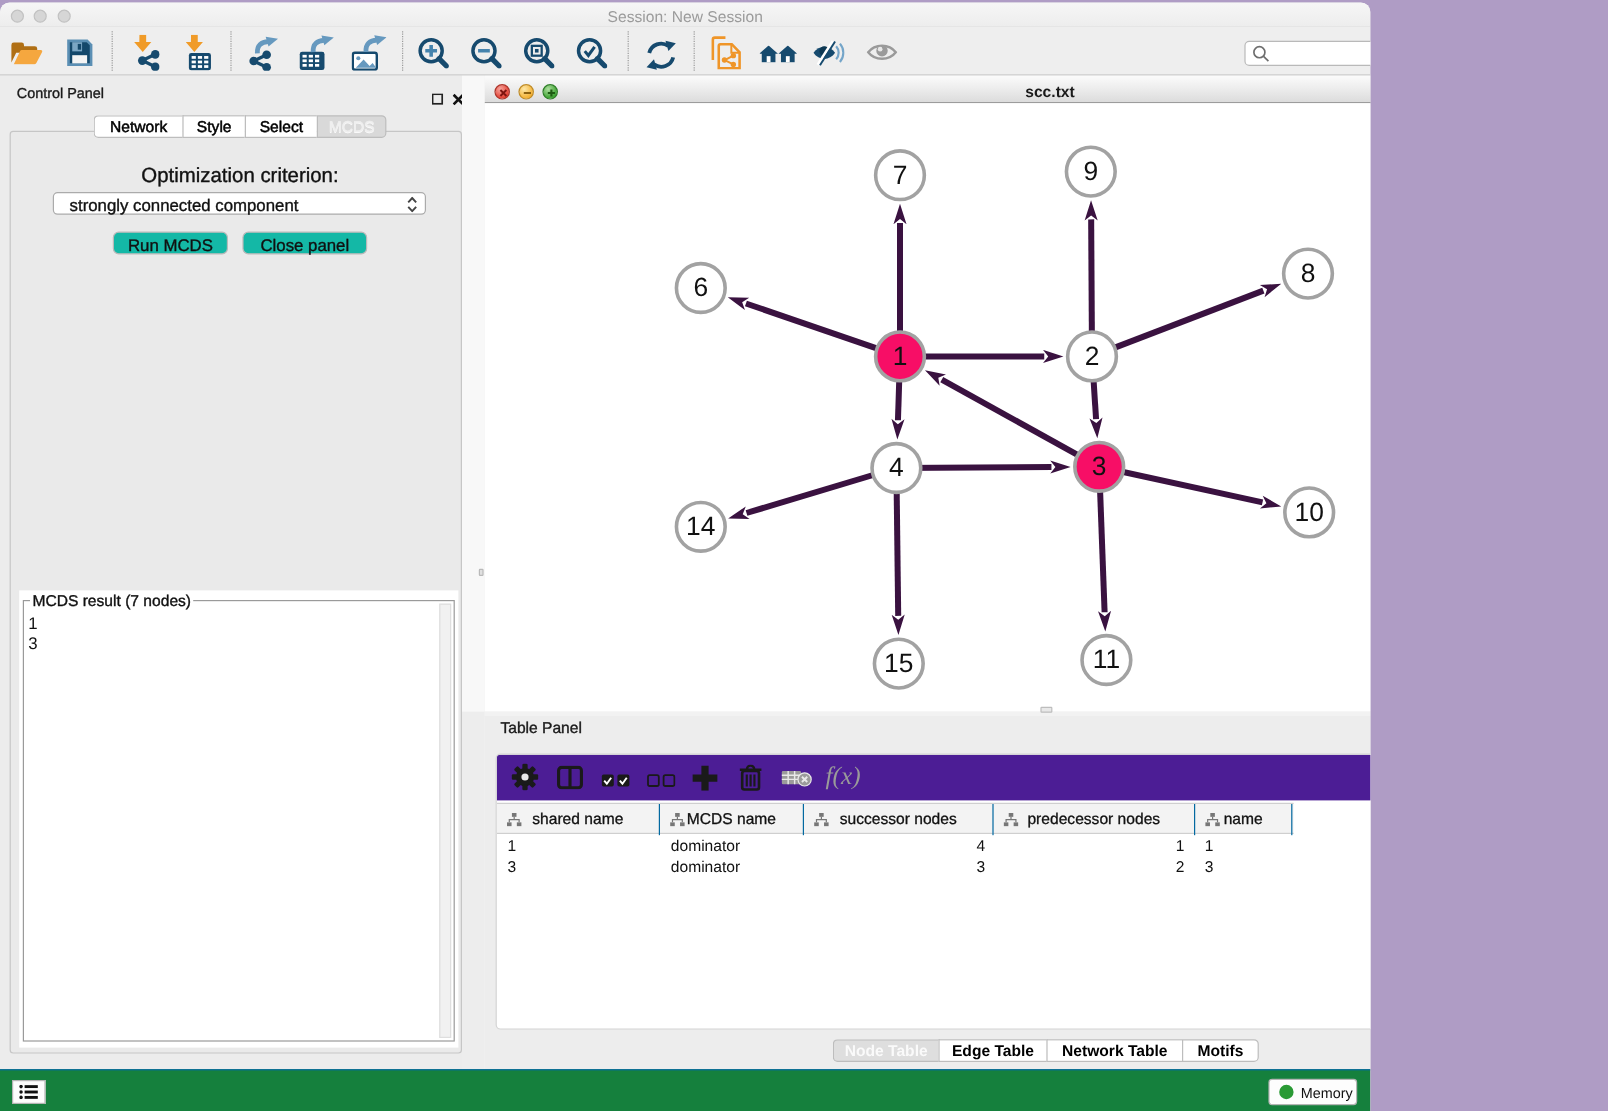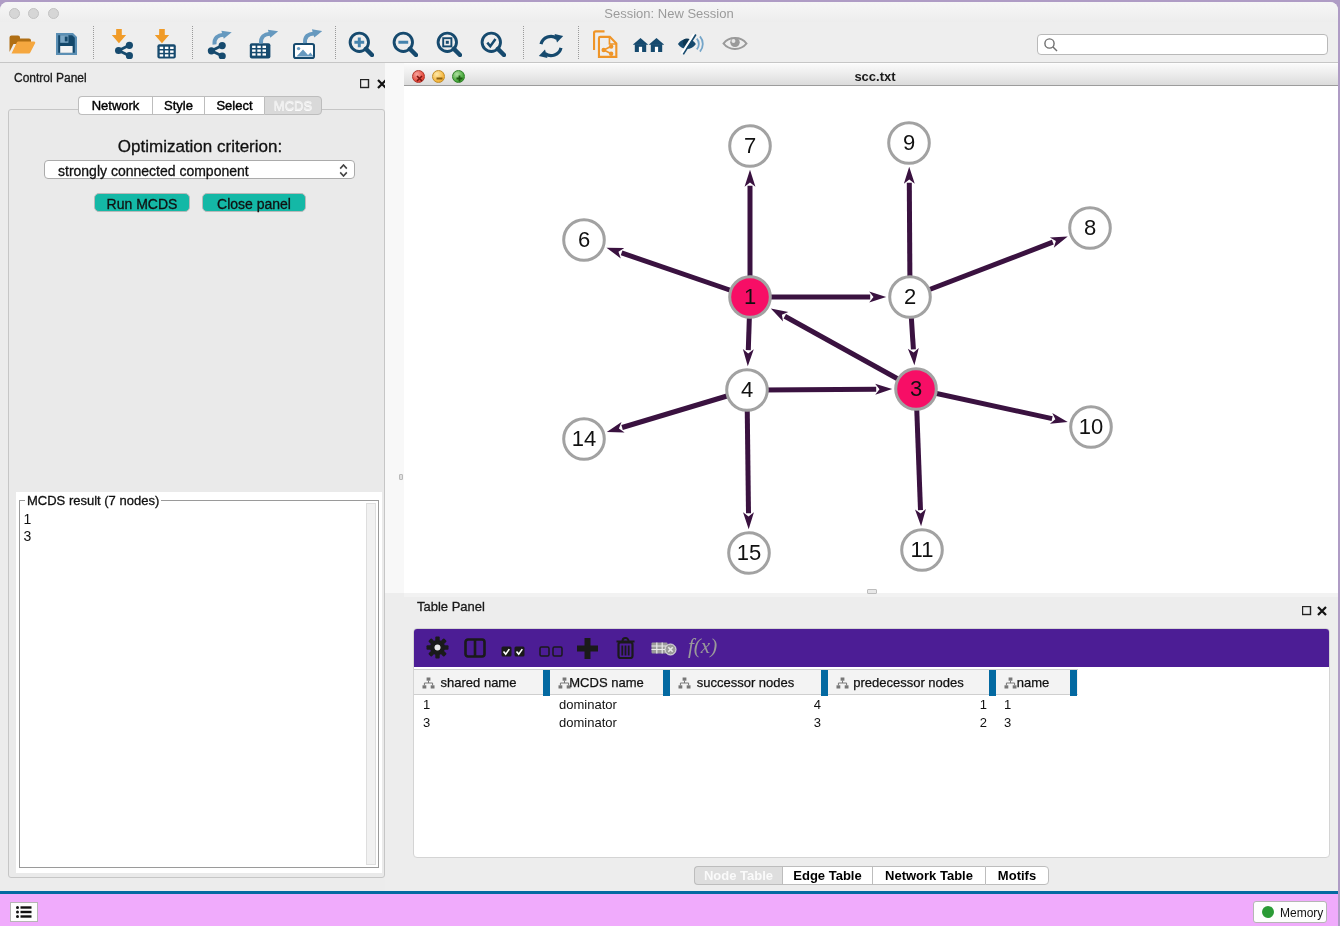--- a/index.html
+++ b/index.html
@@ -1,18 +1,18 @@
 <!DOCTYPE html>
 <html><head>
 <meta charset="utf-8">
 <style>
   * { margin:0; padding:0; box-sizing:border-box; }
   html,body { width:1340px; height:926px; overflow:hidden; }
   body { background:#af9cc5; font-family:"Liberation Sans", sans-serif; position:relative; }
-  #win { position:absolute; left:0; top:2px; width:1338px; height:924px;
+  #win { position:absolute; left:0; top:2px; width:1142px; height:924px;
          background:#ececec; border-radius:8px 8px 0 0; overflow:hidden;padding-left:45px; }
   
   #titlebar { position:absolute; left:0; top:0; width:100%; height:21px;
               background:linear-gradient(#f6f6f6,#ededed); border-bottom:1px solid #c9c9c9; }
   .tl { position:absolute; top:6px; width:11px; height:11px; border-radius:50%;
         background:#d6d6d6; border:1px solid #c2c2c2; }
   #title-text { position:absolute; top:4px; width:100%; text-align:center;
                 color:#9b9b9b; font-size:13px; }
   
   #toolbar { position:absolute; left:0; top:20px; width:100%; height:41px;
@@ -55,29 +55,29 @@
   #hdiv { position:absolute; left:404px; top:591px; width:934px; height:4px; background:#f2f2f2; }
   #hdiv-handle { position:absolute; left:463px; top:-4px; width:10px; height:5px; background:#e8e8e8; border:1px solid #bdbdbd; border-radius:1px;}
   
   #tpanel { position:absolute; left:404px; top:595px; width:934px; height:294px; background:#ededed; }
   #tp-title { position:absolute; left:13px; top:2px; font-size:13px; color:#1a1a1a; -webkit-text-stroke:0.3px; }
   #tbox { position:absolute; left:9px; top:31px; width:917px; height:230px; background:#fff;
           border:1px solid #d4d4d4; border-radius:4px; overflow:hidden;}
   #tbox-toolbar { position:absolute; left:0; top:0; width:100%; height:38px; background:#4c1d95; }
   #thead { position:absolute; left:0; top:40px; width:664px; height:26px; background:#f3f3f3;
            border-top:1px solid #cfcfcf; border-bottom:1px solid #cfcfcf; font-size:13px; color:#111; -webkit-text-stroke:0.25px; }
-  .thcell { position:absolute; top:0; height:26px; border-right:7px solid #0369a1; }
+  .thcell { position:absolute; top:0; height:26px; border-right:1px solid #0369a1; }
   .thtext { position:absolute; width:100%; text-align:center; top:5px; }
   .trow { position:absolute; font-size:13px; color:#111; height:18px; }
   #btabs { position:absolute; left:290px; top:269px; height:19px; display:flex; font-size:13px; font-weight:bold; }
   .btab { border:1px solid #bdbdbd; border-right:none; background:#fff; color:#000;
           display:flex; align-items:center; justify-content:center; }
   
   #statusbar { position:absolute; left:0; top:889px; width:100%; height:35px;
-               background:#f0abfc; border-top:3px solid #0369a1; }
+               background:#15803d; border-top:1px solid #0369a1; }
   #listbtn { position:absolute; left:10px; top:8px; width:28px; height:20px; background:#fdfdfd;
              border:1px solid #b5b5b5; }
   #membtn { position:absolute; right:11px; top:7px; width:74px; height:22px; background:#fdfdfd;
             border:1px solid #b5b5b5; border-radius:3px; font-size:12px; color:#111; }
 </style>
 </head>
 <body>
 <div id="win">
   <div id="titlebar">
     <div class="tl" style="left:9px"></div>

